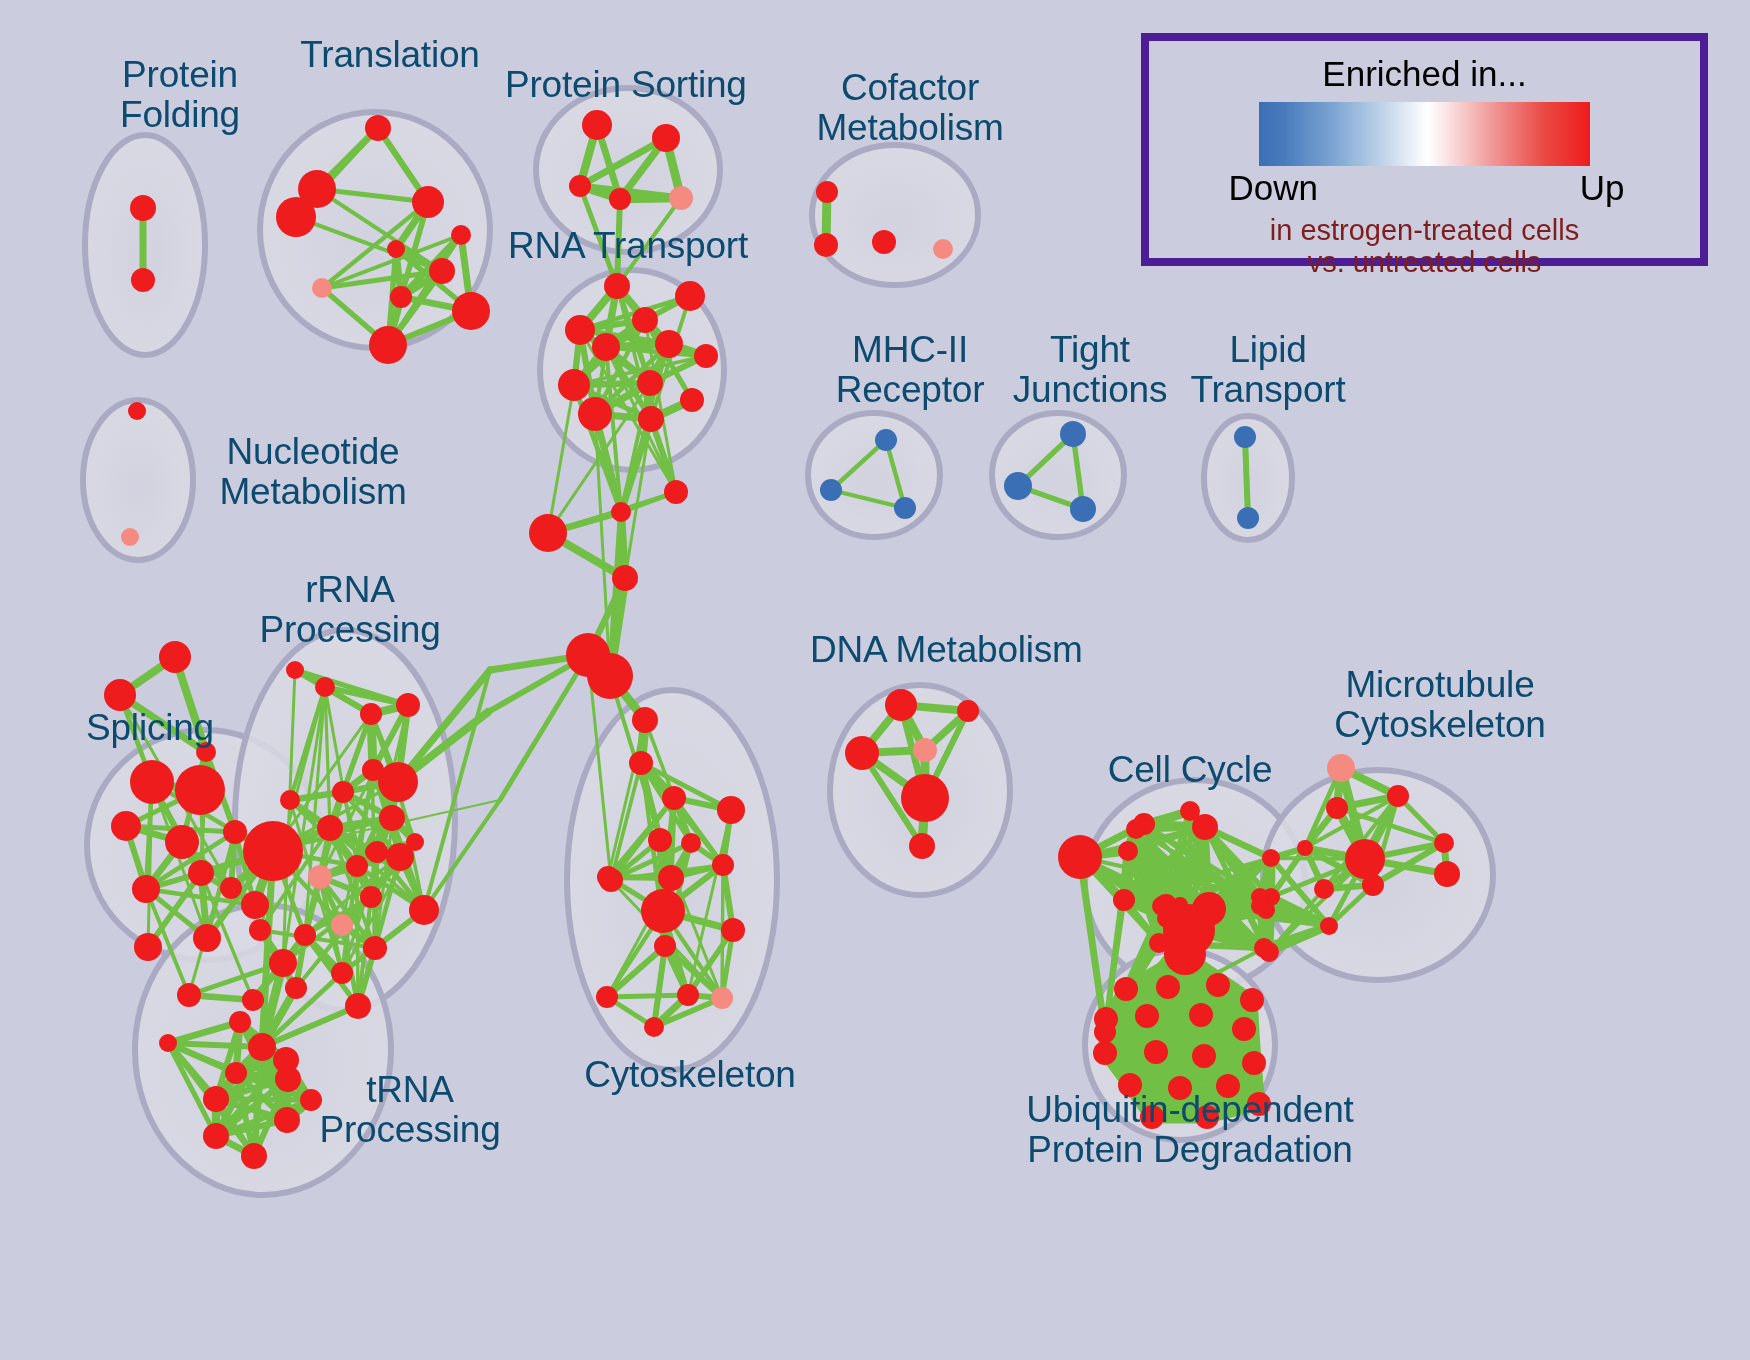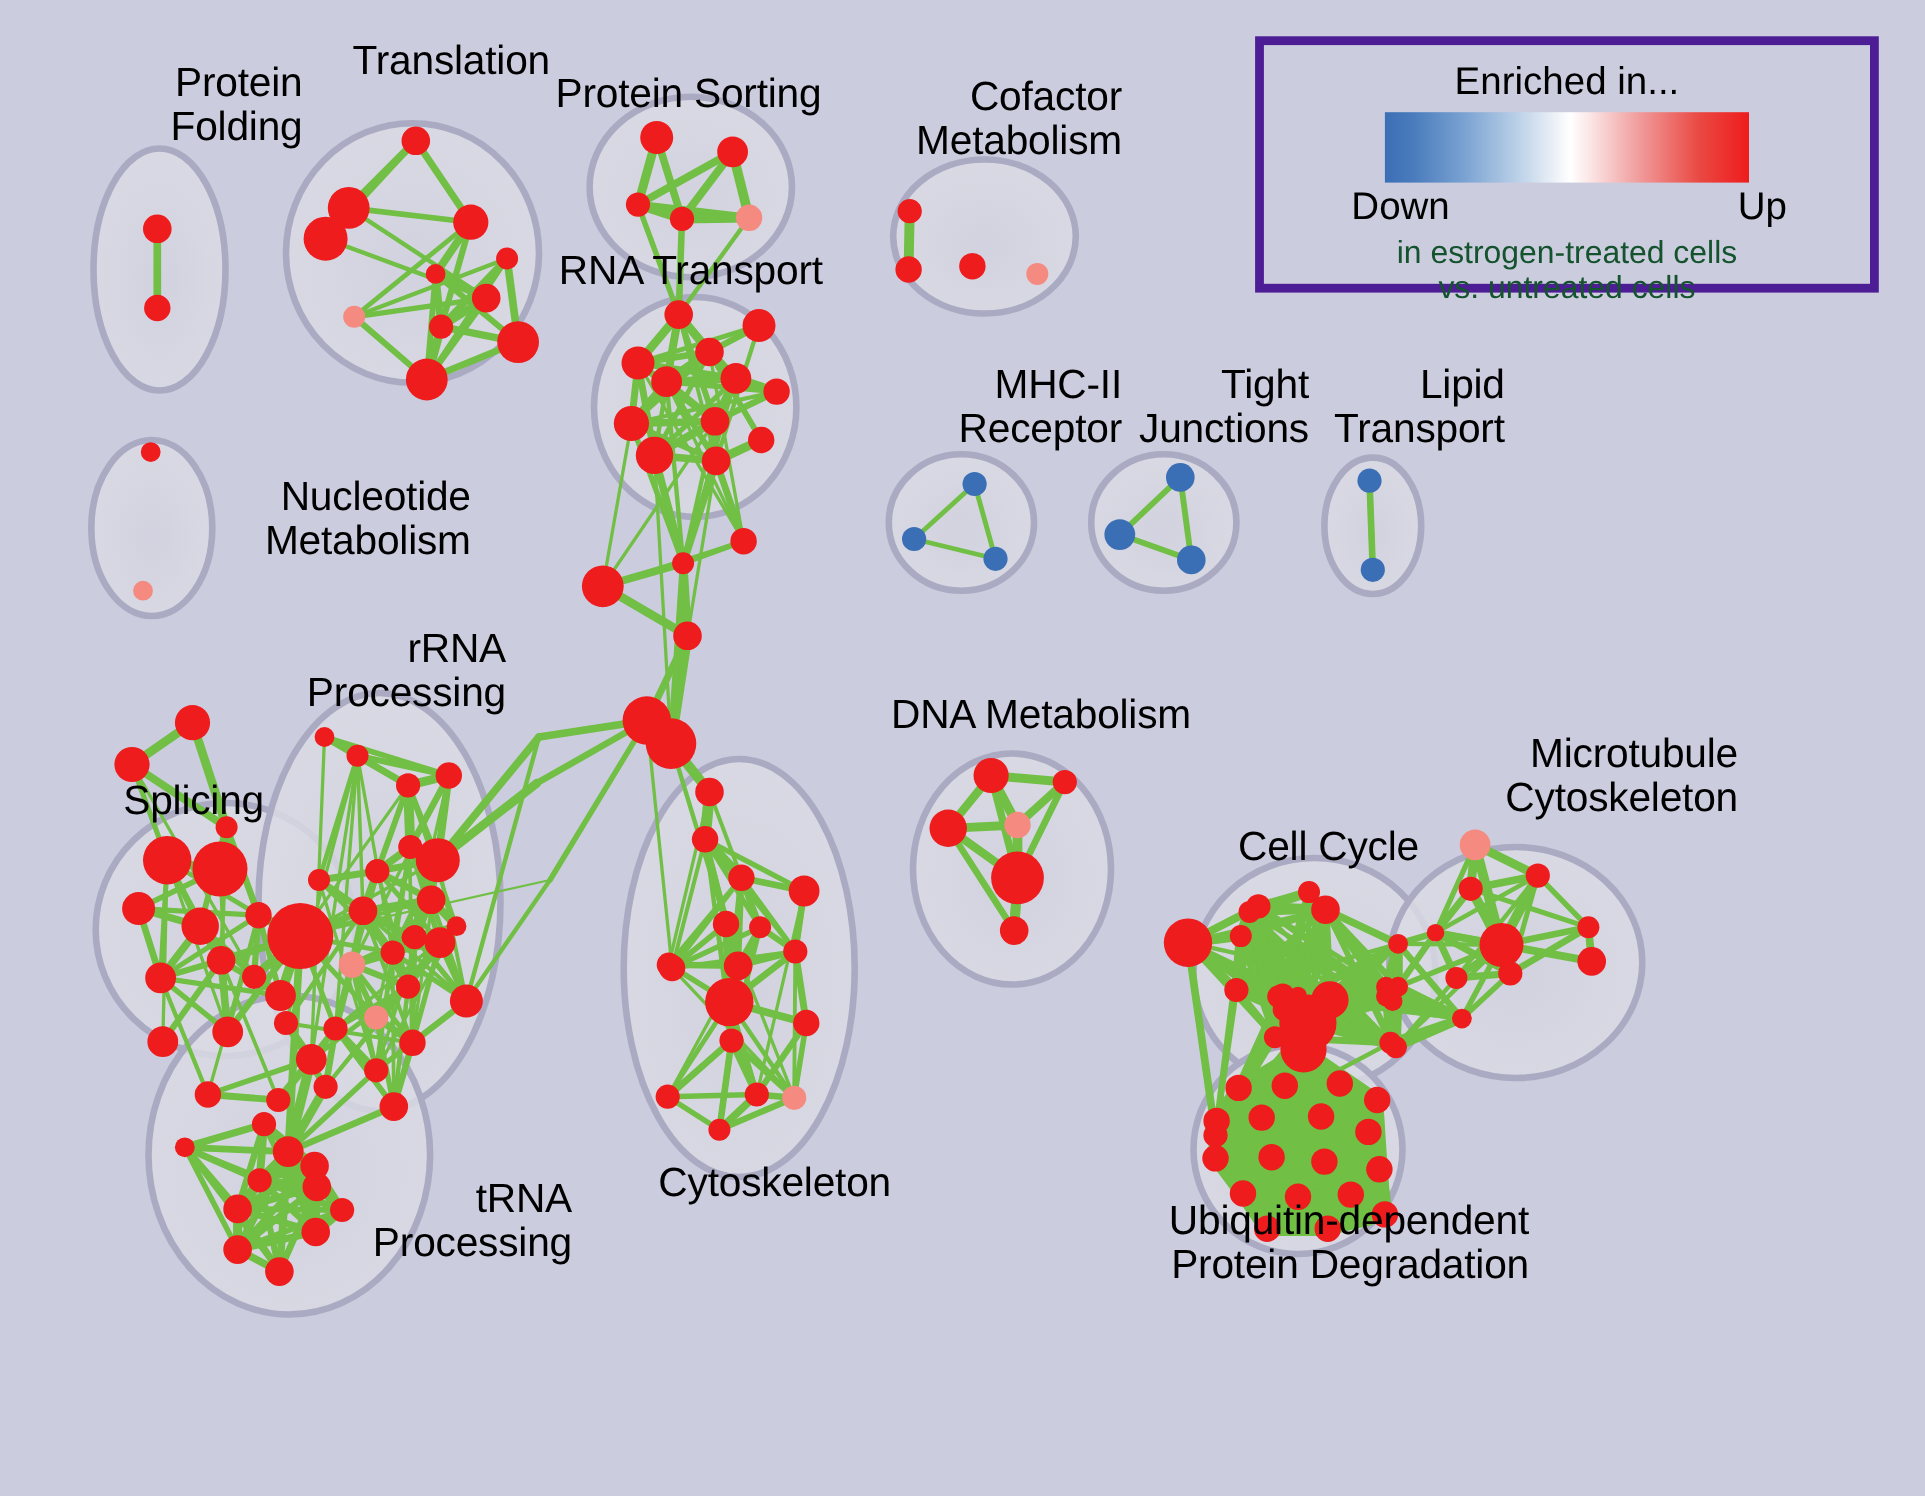--- a/index.html
+++ b/index.html
@@ -8,24 +8,24 @@
     background:#ccccdf;
     font-family:"Liberation Sans", sans-serif;
     overflow:hidden;
     position:relative;
   }
   #stage{position:absolute;left:0;top:0;width:1750px;height:1360px;}
   svg#net{position:absolute;left:0;top:0;width:1750px;height:1360px;}
 
   .cluster-label{
     position:absolute;
-    color:#000000;
+    color:#0c4a6e;
     font-size:37px;
     line-height:1.07;
-    text-align:right;
+    text-align:center;
     white-space:pre;
     font-family:"Liberation Sans", sans-serif;
     letter-spacing:-0.2px;
     pointer-events:none;
   }
 
   
   #legend{
     position:absolute;
     left:1141px;top:33px;
@@ -51,21 +51,21 @@
   #legend .ends{
     position:relative;
     width:380px;margin:2px auto 0 auto;
     height:42px;
   }
   #legend .ends .down{position:absolute;left:-6px;top:0;font-size:35px;}
   #legend .ends .up{position:absolute;right:-10px;top:0;font-size:35px;}
   #legend .sub{
     text-align:center;
     font-size:29px;
-    color:#14532d;
+    color:#7f1d1d;
     line-height:1.12;
     margin-top:4px;
     white-space:pre-line;
   }
 </style>
 </head>
 <body>
 
 <div id="stage">
 

